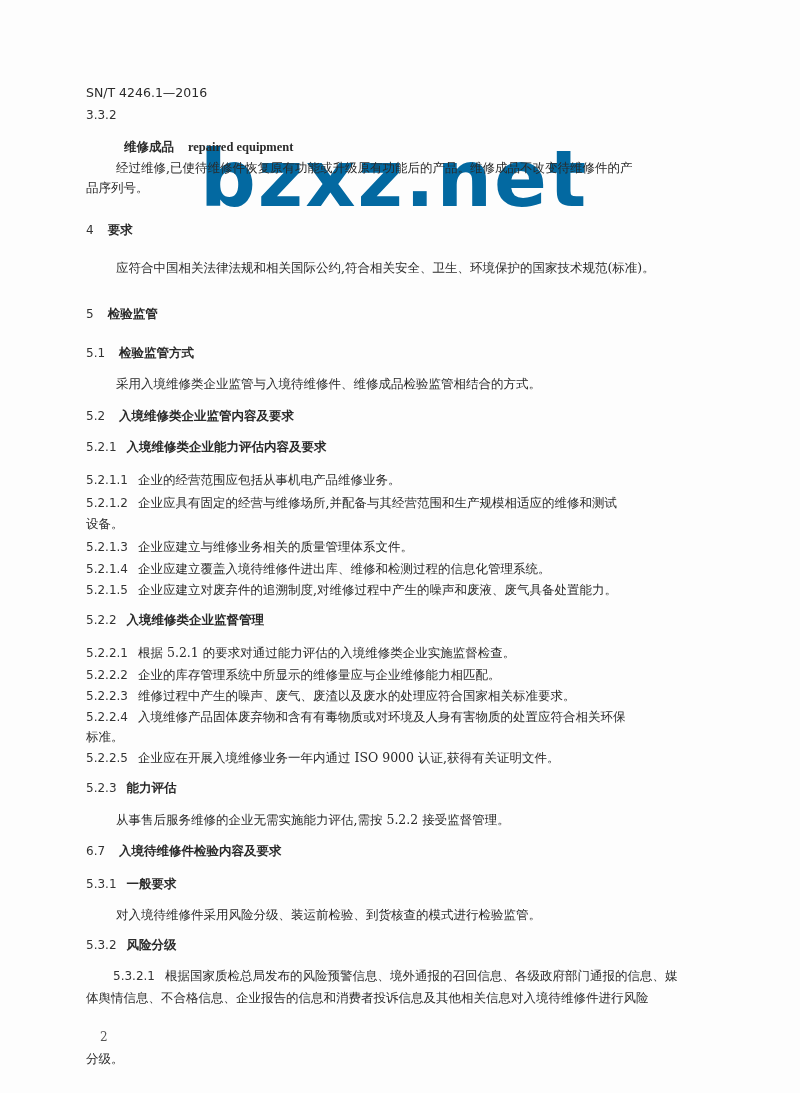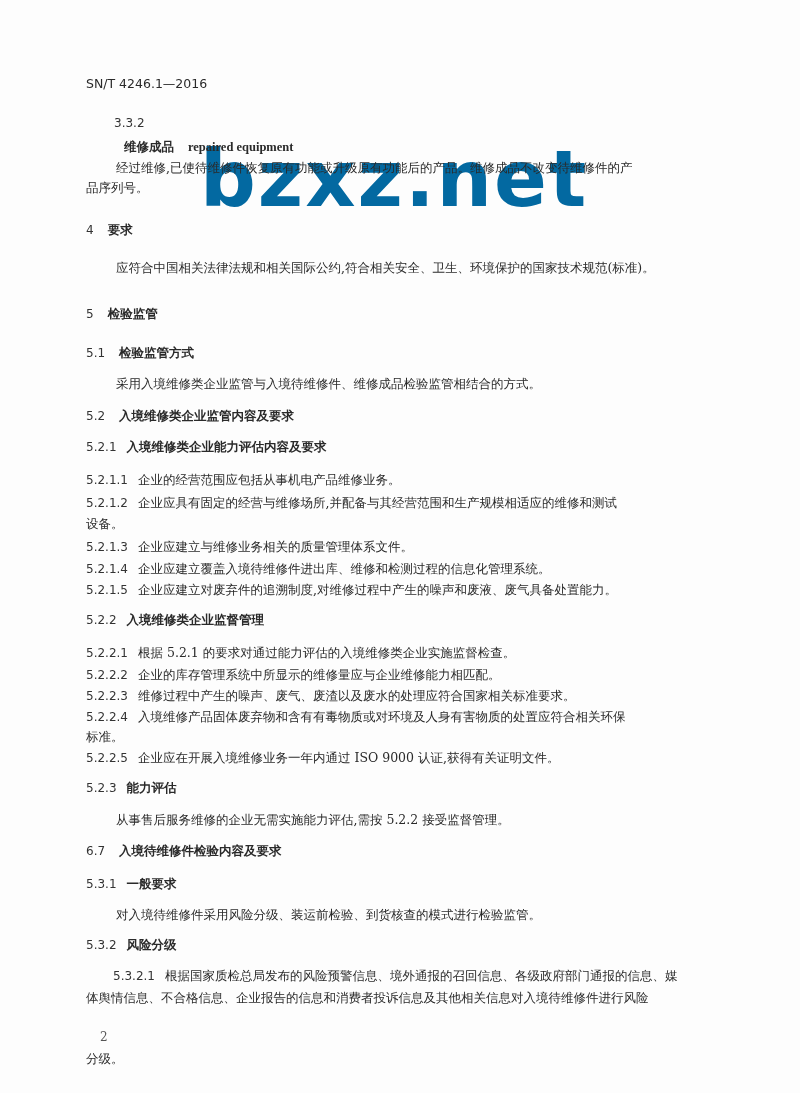--- a/index.html
+++ b/index.html
@@ -19,23 +19,23 @@
     .gap { display: inline-block; width: 14px; }
     .gap2 { display: inline-block; width: 10px; }
     .en { font-family: "Liberation Serif", "DejaVu Serif", serif; font-weight: bold; }
     .pg { position: absolute; left: 100px; top: 1030px; font-size: 12px; color: #555; }
   </style>
 </head>
 <body>
 
 <div class="watermark">bzxz.net</div>
 
-<div class="ln hdr" style="top:76px;text-align:right;">SN/T 4246.1—2016</div>
+<div class="ln hdr" style="top:85px;text-align:right;">SN/T 4246.1—2016</div>
 
-<div class="ln num" style="top:116px;margin-left:28px;">3.3.2</div>
+<div class="ln num" style="top:108px;">3.3.2</div>
 <div class="ln indent" style="top:139px;margin-left:8px;">
   <span class="bold">维修成品</span><span class="gap"></span><span class="en">repaired equipment</span>
 </div>
 <div class="ln indent" style="top:160px;">经过维修,已使待维修件恢复原有功能或升级原有功能后的产品。维修成品不改变待维修件的产</div>
 <div class="ln" style="top:180px;">品序列号。</div>
 
 <div class="ln" style="top:222px;">
   <span class="num">4</span><span class="gap"></span><span class="bold">要求</span>
 </div>
 <div class="ln indent" style="top:260px;">应符合中国相关法律法规和相关国际公约,符合相关安全、卫生、环境保护的国家技术规范(标准)。</div>

